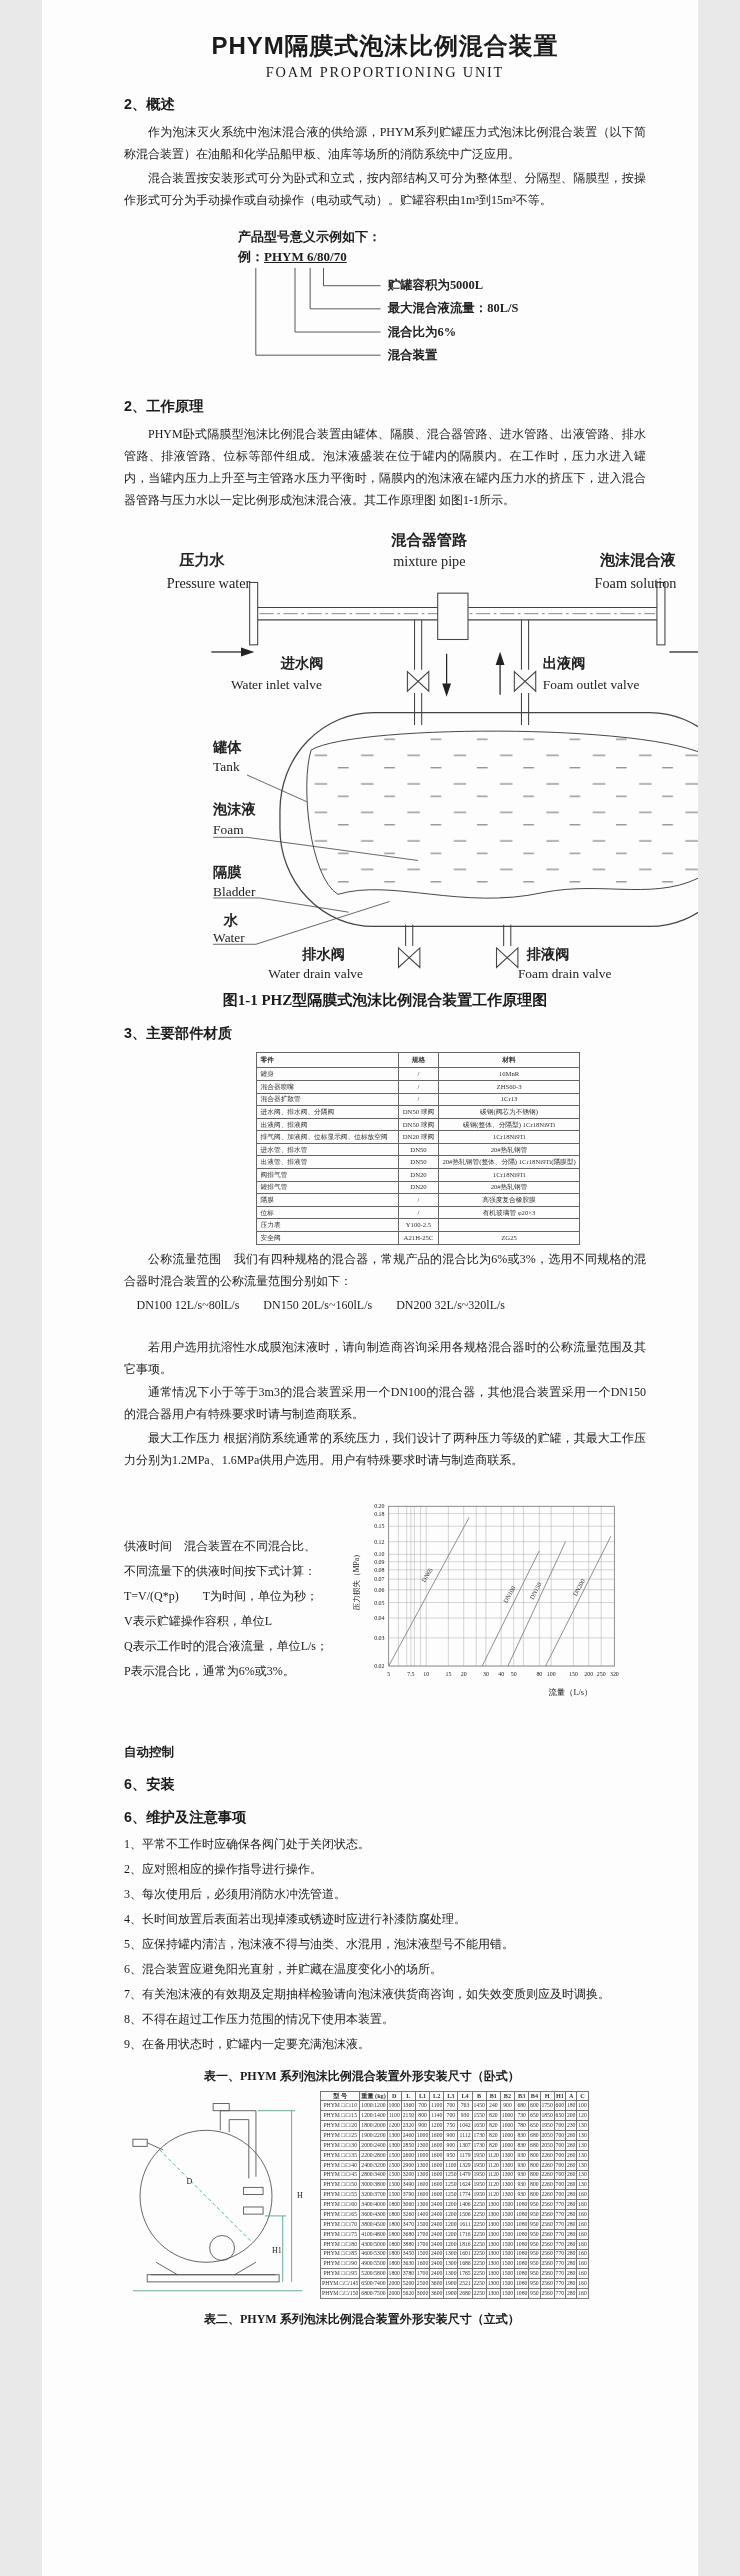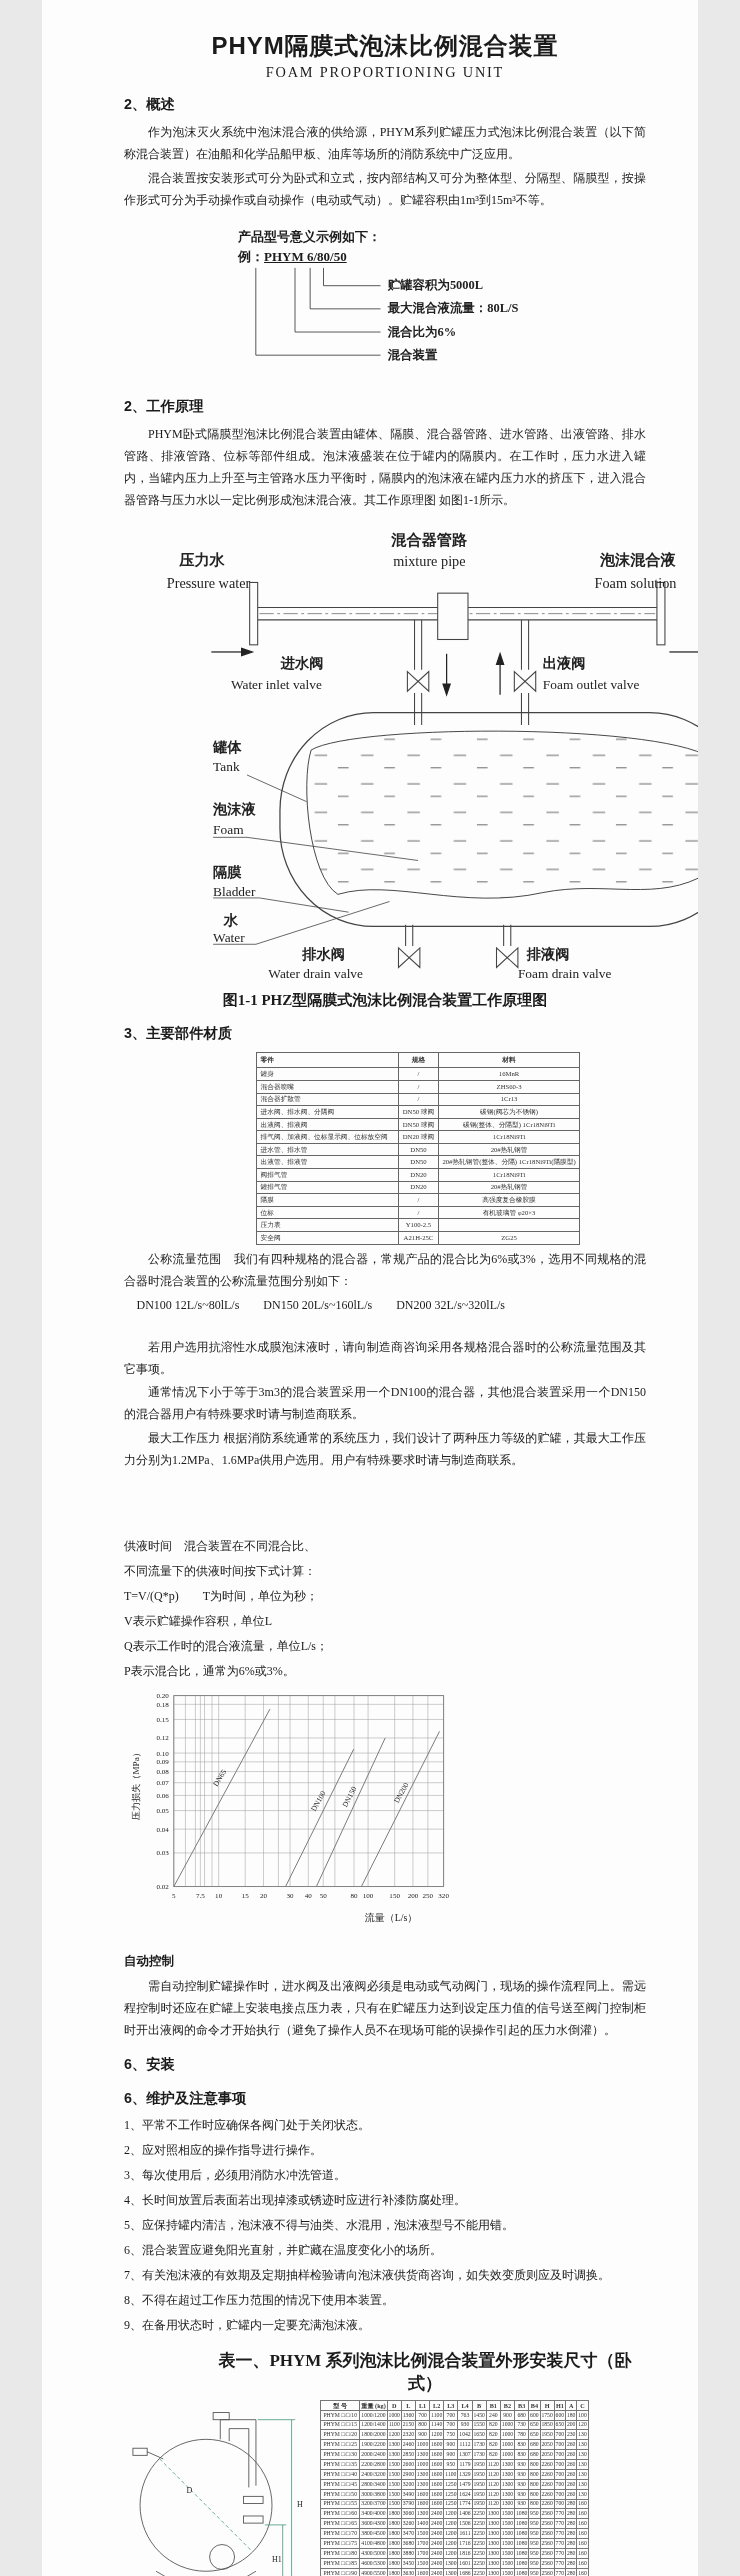--- a/index.html
+++ b/index.html
@@ -18,25 +18,25 @@
   .li-wrap .li{font-size:12px;line-height:21.4px;margin:0 0 3.6px 0;}
   .model-block{margin:16px 0 5.3px 114px;font-size:12.5px;}
   .model-block .b{font-weight:bold;font-size:13px;line-height:19.6px;}
   .model-block .u{text-decoration:underline;}
   .caption{font-weight:bold;font-size:15px;text-align:center;margin:9px 0 3.6px 0;}
   .mat-table{border-collapse:collapse;margin:9px 0 3.6px 132px;}
   .mat-table td{border:0.7px solid #666;font-size:6.7px;line-height:8px;
     padding:1.8px 3.6px;text-align:center;color:#333;}
   .mat-table td:first-child{text-align:left;min-width:134px;}
   .mat-table tr.hd td{height:10.7px;}
-  .twocol{display:flex;margin-top:5.3px;flex-direction:column;}
+  .twocol{display:flex;margin-top:5.3px;}
   .supply{width:267px;font-size:12px;line-height:27px;padding-top:59px;}
   .autoh{font-weight:bold;font-size:12.5px;margin:7.1px 0 5.3px 0;}
   .dims-block{margin-top:12.5px;}
-  .dims-title{font-size:17px;text-align:center;font-weight:bold;margin:3.6px 0 5.3px 80px;}
+  .dims-title{font-size:12px;font-weight:bold;margin:3.6px 0 5.3px 80px;}
   .dims-flex{display:flex;align-items:flex-start;gap:7.1px;}
   .dim-table{border-collapse:collapse;}
   .dim-table td{border:0.5px solid #777;font-size:5.7px;line-height:7.1px;
     padding:0.9px 0.9px;text-align:center;color:#333;white-space:nowrap;}
   .dim-table tr.hd td{font-size:6.2px;}
   svg text{font-family:"Liberation Serif","DejaVu Serif",serif;fill:#222;}
   .sv{display:block;}
 </style>
 </head>
 <body>
@@ -46,21 +46,21 @@
   <div class="title">PHYM隔膜式泡沫比例混合装置</div>
   <div class="subtitle">FOAM PROPORTIONING UNIT</div>
 
   <div class="h">2、概述</div>
   <div class="p">作为泡沫灭火系统中泡沫混合液的供给源，PHYM系列贮罐压力式泡沫比例混合装置（以下简称混合装置）在油船和化学品船甲板、油库等场所的消防系统中广泛应用。</div>
   <div class="p">混合装置按安装形式可分为卧式和立式，按内部结构又可分为整体型、分隔型、隔膜型，按操作形式可分为手动操作或自动操作（电动或气动）。贮罐容积由1m³到15m³不等。</div>
 
   <div class="model-block">
     <div class="b">产品型号意义示例如下：</div>
     <div class="b">
-      <span>例：</span><span class="u">PHYM 6/80/50</span>
+      <span>例：</span><span class="u">PHYM 6/80/70</span>
     </div>
     <svg class="sv" width="383" height="116" viewBox="0 0 430 130" style="font-size:14px">
       <g stroke="#444" stroke-width="1" fill="none">
         <polyline points="96,2 96,22 160,22"></polyline>
         <polyline points="81,2 81,48 160,48"></polyline>
         <polyline points="64,2 64,74 160,74"></polyline>
         <polyline points="20,2 20,100 160,100"></polyline>
       </g>
       <text x="168" y="26" font-size="14" font-weight="bold">贮罐容积为5000L</text>
       <text x="168" y="52" font-size="14" font-weight="bold">最大混合液流量：80L/S</text>
@@ -341,21 +341,20 @@
         <text x="348" y="254">200</text>
         <text x="366" y="254">250</text>
         <text x="385" y="254">320</text>
       </g>
       <text x="18" y="160" font-size="11" transform="rotate(-90 18 160)">压力损失（MPa）</text>
       <text x="290" y="282" font-size="12">流量（L/s）</text>
     </svg>
   </div>
 
   <div class="autoh">自动控制</div>
-  <div class="p">需自动控制贮罐操作时，进水阀及出液阀必须是电动或气动阀门，现场的操作流程同上。需远程控制时还应在贮罐上安装电接点压力表，只有在贮罐压力达到设定压力值的信号送至阀门控制柜时开出液阀的命令才开始执行（避免了操作人员不在现场可能的误操作引起的压力水倒灌）。</div>
 
   <div class="h">6、安装</div>
 
   <div class="h">6、维护及注意事项</div>
   <div class="li-wrap">
       <div class="li">1、平常不工作时应确保各阀门处于关闭状态。</div>
       <div class="li">2、应对照相应的操作指导进行操作。</div>
       <div class="li">3、每次使用后，必须用消防水冲洗管道。</div>
       <div class="li">4、长时间放置后表面若出现掉漆或锈迹时应进行补漆防腐处理。</div>
       <div class="li">5、应保持罐内清洁，泡沫液不得与油类、水混用，泡沫液型号不能用错。</div>

